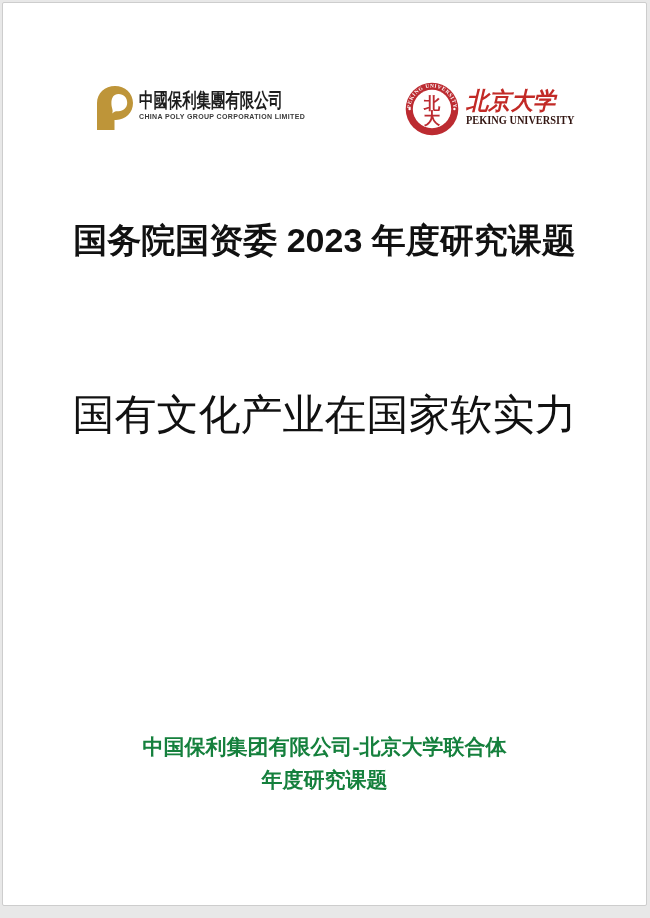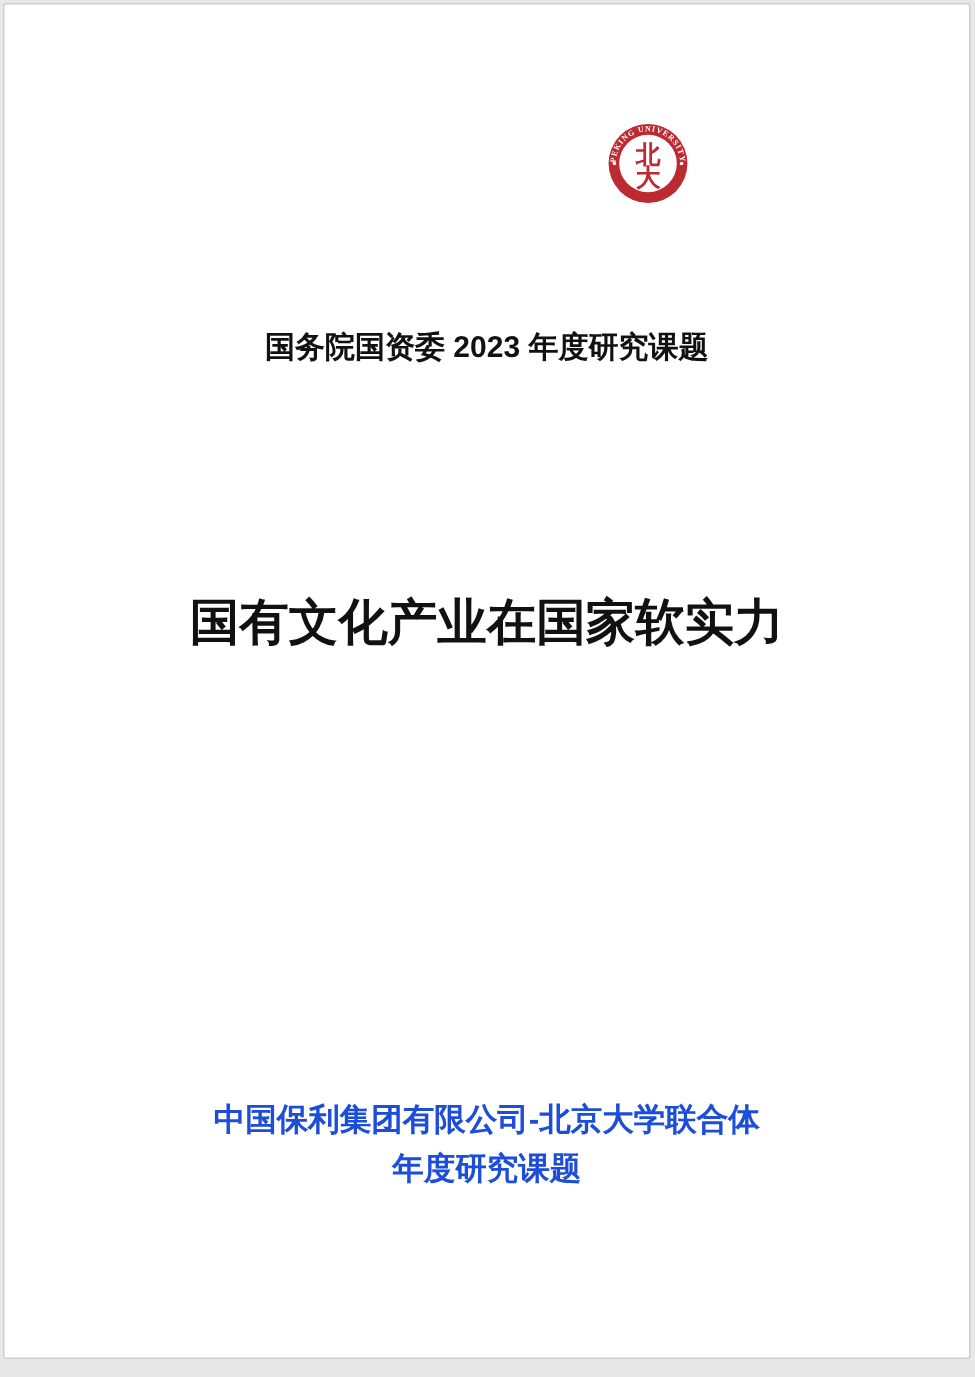--- a/index.html
+++ b/index.html
@@ -43,63 +43,77 @@
   .pku-en {
     font-family: "Liberation Serif", serif;
     font-size: 11.5px; font-weight: 700; color: #321511;
     white-space: nowrap; margin-top: 0;
     transform: scaleX(0.9); transform-origin: left top;
   }
   
   .subtitle {
     position: absolute; top: 215px; left: 0; width: 100%;
     text-align: center;
-    font-size: 20px; font-weight: 700; color: #111111;
+    font-size: 34px; font-weight: 700; color: #111111;
     white-space: nowrap;
   }
   .main-title {
     position: absolute; top: 385px; left: 0; width: 100%;
     text-align: center;
-    font-size: 33px; font-weight: 700; color: #111111;
+    font-size: 42px; font-weight: 400; color: #111111;
     line-height: 53px;
   }
   .footer-block {
     position: absolute; top: 727px; left: 0; width: 100%;
     text-align: center;
-    font-size: 21px; font-weight: 700; color: #1d4ed8;
+    font-size: 21px; font-weight: 700; color: #15803d;
     line-height: 33px;
   }
 </style>
 </head>
 <body>
 
 <div class="page">
 
   <div class="logo-row">
 
+    <div class="poly-logo">
+      <svg class="poly-mark" viewBox="0 0 36 44" aria-hidden="true">
+        <path fill="#BE9539" d="M18 0 C8 0 0 7.2 0 17 L0 44 L17.5 44 L17.5 33.9 L19 33.9 C28.8 33.9 36 26.6 36 17 C36 7.3 27.9 0 18 0 Z"></path>
+        <path fill="#FFFFFF" d="M21.5 8 C26.8 8 30.2 11.8 30.2 16.8 C30.2 21.8 26.4 25.2 21.4 25.2 C19.6 25.2 18.2 24.8 15.2 27.4 C16.6 24 14.4 22 14.4 17.2 C14.4 11.9 16.6 8 21.5 8 Z"></path>
+      </svg>
+      <div class="poly-text">
+        <div class="poly-cn">中國保利集團有限公司</div>
+        <div class="poly-en">CHINA POLY GROUP CORPORATION LIMITED</div>
+      </div>
+    </div>
 
     <div class="pku-logo">
       <svg class="pku-seal" viewBox="0 0 54 54" aria-hidden="true">
         <defs>
           <path id="arcTop" d="M 5.5 27 A 21.5 21.5 0 0 1 48.5 27" fill="none"></path>
           <path id="arcBot" d="M 9 27 A 18 18 0 0 0 45 27" fill="none"></path>
         </defs>
         <circle cx="27" cy="27" r="26.3" fill="#BC2B31"></circle>
         <circle cx="27" cy="27" r="19.2" fill="#FFFFFF"></circle>
         <circle cx="4.6" cy="27" r="1.2" fill="#FFFFFF"></circle>
         <circle cx="49.4" cy="27" r="1.2" fill="#FFFFFF"></circle>
         <text font-family="Liberation Serif, serif" font-size="5.3" font-weight="bold" fill="#FFFFFF" letter-spacing="0.6">
           <textPath href="#arcTop" startOffset="50%" text-anchor="middle">PEKING UNIVERSITY</textPath>
         </text>
         <text font-family="Liberation Serif, serif" font-size="5.3" font-weight="bold" fill="#FFFFFF" letter-spacing="0.8">
           <textPath href="#arcBot" startOffset="50%" text-anchor="middle">1898</textPath>
         </text>
         <text x="27" y="26.5" text-anchor="middle" font-size="16.5" font-weight="bold" fill="#BC2B31">北</text>
         <text x="27" y="42" text-anchor="middle" font-size="16.5" font-weight="bold" fill="#BC2B31">大</text>
       </svg>
+      <div class="pku-text">
+        <div class="pku-cn">北京大学</div>
+        <div class="pku-en">PEKING UNIVERSITY</div>
+      </div>
     </div>
 
   </div>
 
   <div class="subtitle">国务院国资委 2023 年度研究课题</div>
 
   <div class="main-title">
     <div>国有文化产业在国家软实力</div>
   </div>
 

